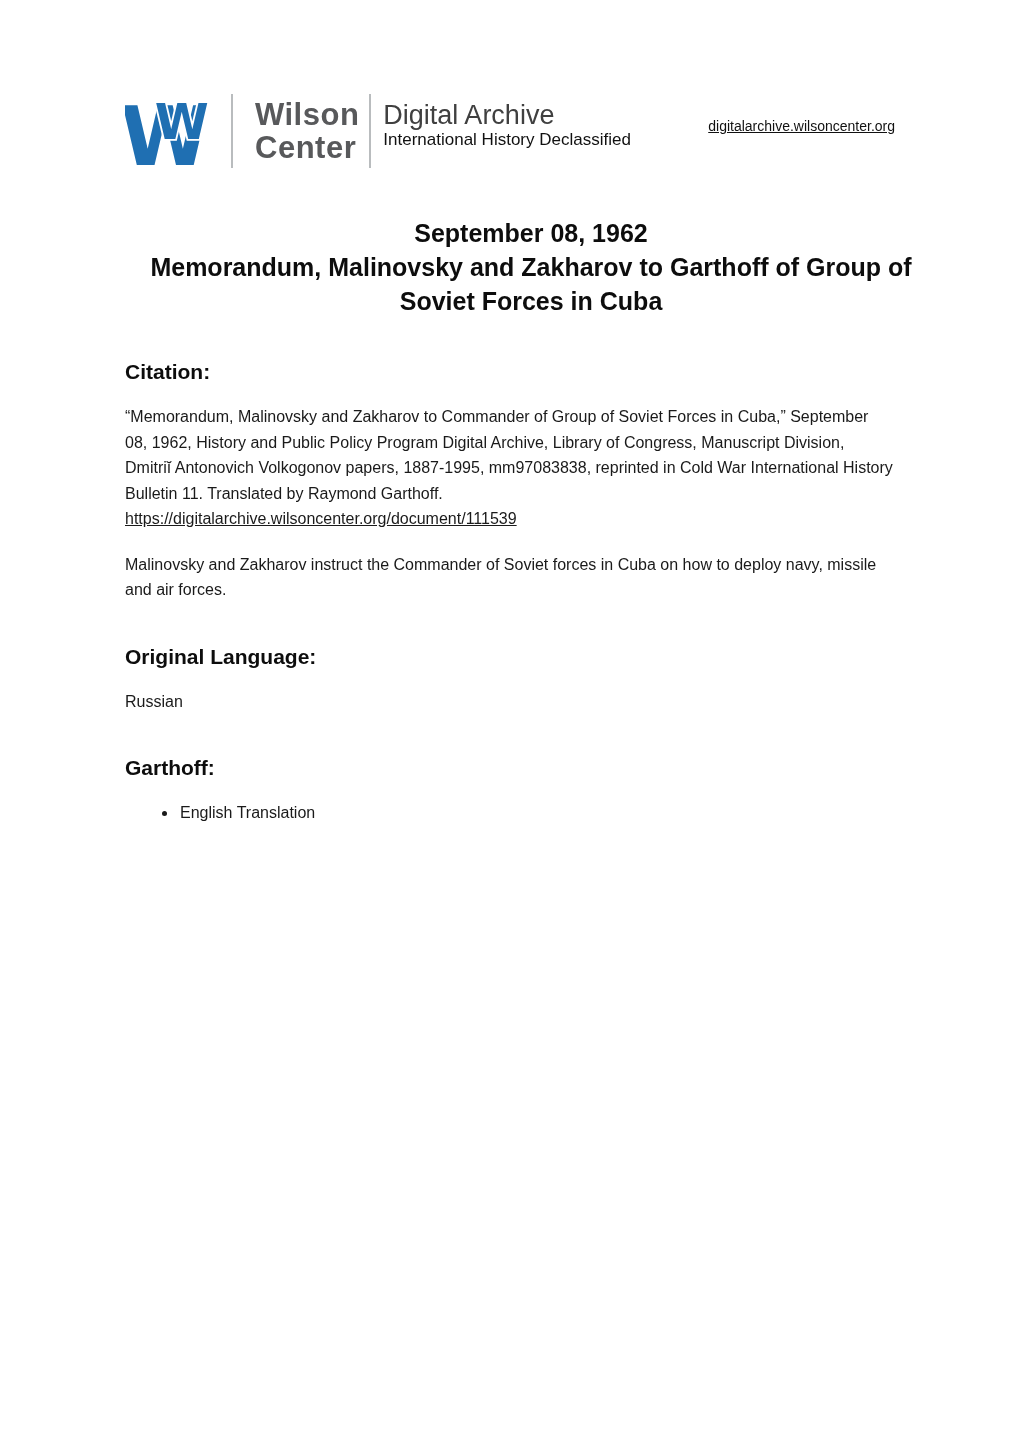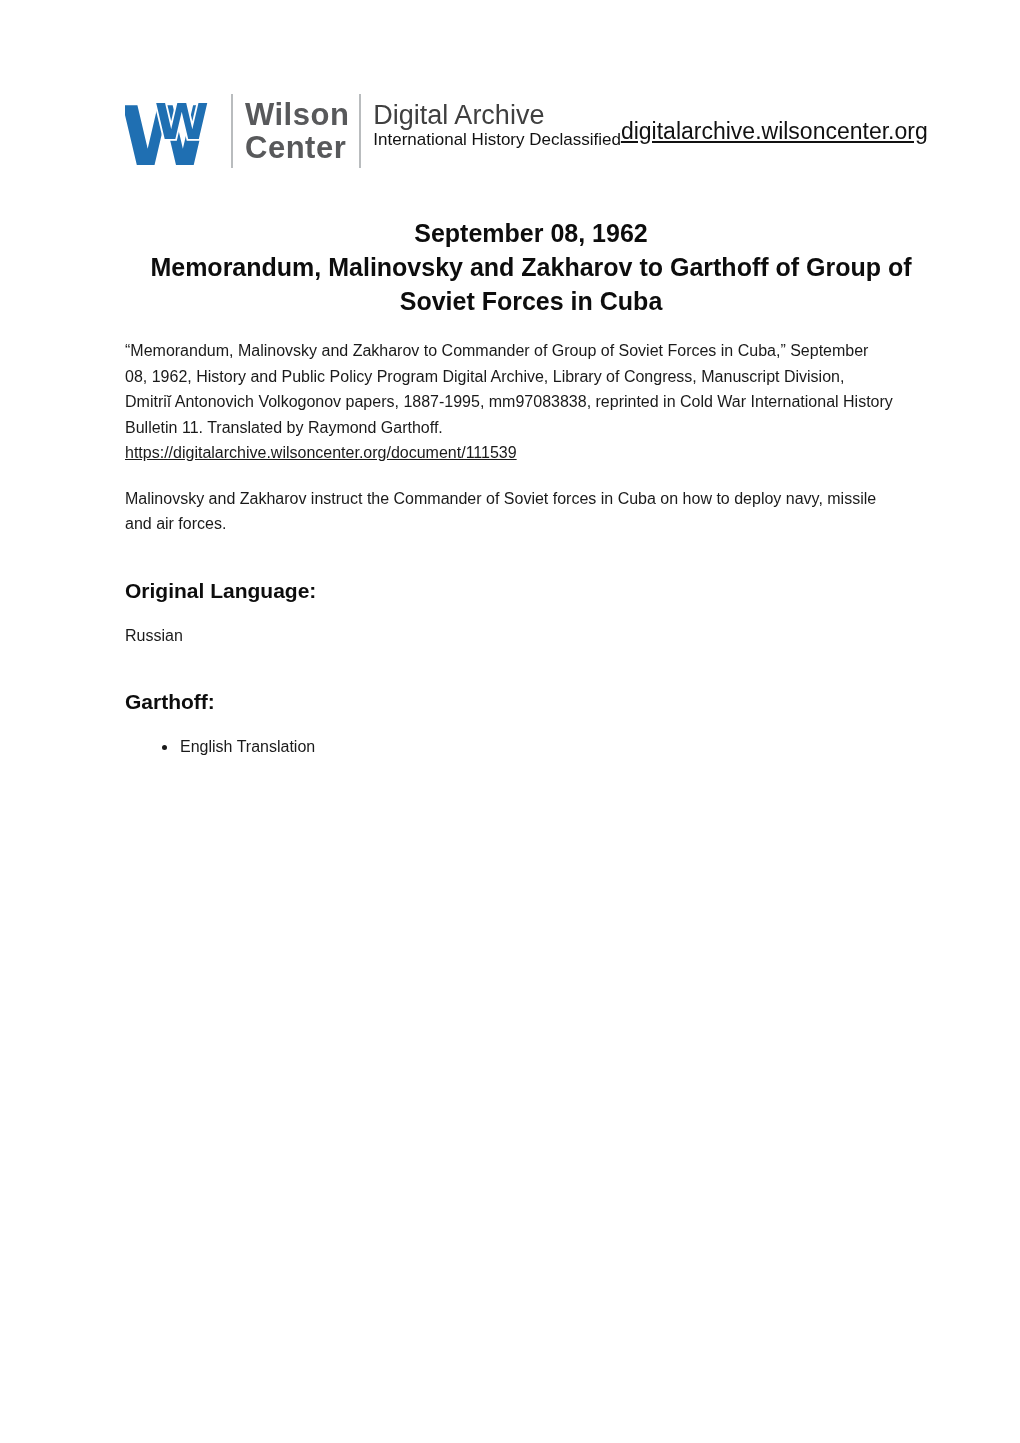--- a/index.html
+++ b/index.html
@@ -48,37 +48,38 @@
     margin: 2px 12px 2px 10px;
   }
   .brand-text {
     font-weight: bold;
     font-size: 31px;
     line-height: 33px;
     color: #58595b;
     letter-spacing: 0.5px;
     padding-top: 6px;
     white-space: nowrap;
+    margin-left: 10px;
   }
   .product-block {
     padding-top: 8px;
     white-space: nowrap;
   }
   .product-title {
     font-size: 27px;
     line-height: 30px;
     color: #404040;
   }
   .product-subtitle {
     font-size: 17px;
     line-height: 20px;
     color: #111;
   }
   .site-link {
-    font-size: 23px;
+    font-size: 14px;
     color: #111;
     text-decoration: underline;
     margin-top: 26px;
     white-space: nowrap;
   }
 
   
   .doc-title {
     width: 812px;
     margin: 44px auto 6px auto;
@@ -147,20 +148,21 @@
       </div>
     </div>
     <a class="site-link" href="#">digitalarchive.wilsoncenter.org</a>
   </div>
 
   <div class="doc-title">
     <div>September 08, 1962</div>
     <div>Memorandum, Malinovsky and Zakharov to Garthoff of Group of Soviet Forces in Cuba</div>
   </div>
 
+  <h2 class="section-heading">Citation:</h2>
   <p class="section-body"><span>“Memorandum, Malinovsky and Zakharov to Commander of Group of Soviet Forces in Cuba,” September 08, 1962, History and Public Policy Program Digital Archive, Library of Congress, Manuscript Division, Dmitriĭ Antonovich Volkogonov papers, 1887-1995, mm97083838, reprinted in Cold War International History Bulletin 11. Translated by Raymond Garthoff.</span>
     <a class="body-link" href="#">https://digitalarchive.wilsoncenter.org/document/111539</a>
   </p>
 
   <p class="section-body">Malinovsky and Zakharov instruct the Commander of Soviet forces in Cuba on how to deploy navy, missile and air forces.</p>
 
   <h2 class="section-heading">Original Language:</h2>
   <p class="section-body">Russian</p>
 
   <h2 class="section-heading">Garthoff:</h2>

